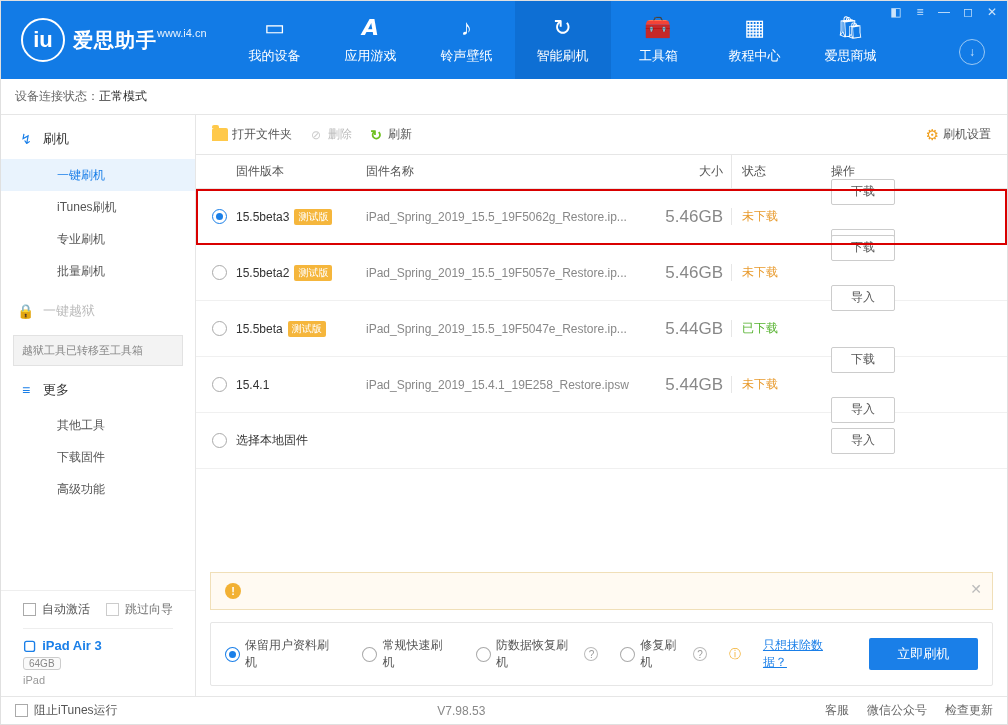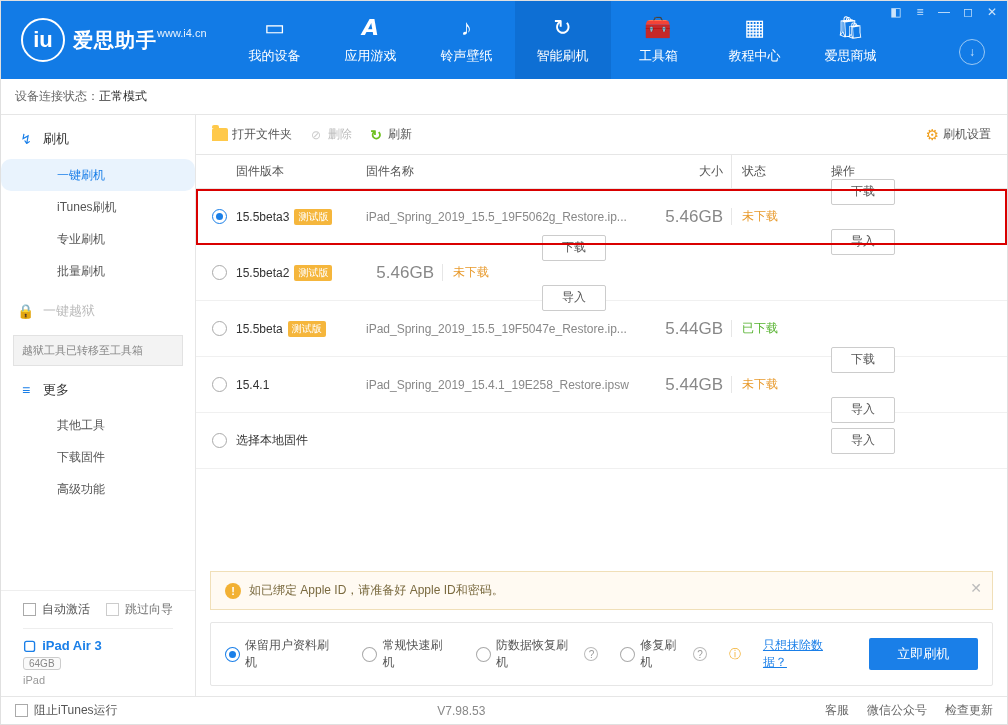--- a/index.html
+++ b/index.html
@@ -29,21 +29,21 @@
 
 
 .main { display: flex; height: calc(100% - 78px - 36px - 28px); }
 .sidebar { width: 195px; border-right: 1px solid #e6e6e6; display: flex; flex-direction: column; }
 .sidebar-list { flex: 1; padding-top: 4px; overflow: auto; }
 .sb-group { margin-bottom: 4px; }
 .sb-head { display: flex; align-items: center; height: 40px; padding-left: 16px; color: #333; font-size: 13px; cursor: pointer; }
 .sb-head .hicon { width: 18px; margin-right: 8px; text-align: center; color: #1a7fe8; font-size: 14px; }
 .sb-head.muted { color: #bbb; }
 .sb-head.muted .hicon { color: #ccc; }
-.sb-item { height: 32px; display: flex; align-items: center; padding-left: 56px; font-size: 12px; color: #555; cursor: pointer; border-radius: 10px; }
+.sb-item { height: 32px; display: flex; align-items: center; padding-left: 56px; font-size: 12px; color: #555; cursor: pointer; }
 .sb-item.active { background: #e9f3fd; color: #1a7fe8; }
 .sb-note { margin: 4px 12px; background: #f3f3f3; border: 1px solid #e2e2e2; padding: 6px 8px; font-size: 11px; color: #888; line-height: 1.5; }
 
 .sidebar-bottom { border-top: 1px solid #eee; padding: 10px 22px; }
 .chk-row { display: flex; align-items: center; gap: 6px; margin-bottom: 10px; color: #555; }
 .chk-row .chk { width: 13px; height: 13px; border: 1px solid #aaa; background: #fff; }
 .device-info .dtitle { color: #1a7fe8; font-size: 13px; font-weight: bold; display: flex; align-items: center; gap: 6px; }
 .storage-badge { display: inline-block; border: 1px solid #ccc; border-radius: 3px; font-size: 10px; padding: 0 5px; color: #888; background: #fafafa; margin-top: 4px; }
 .device-sub { color: #999; font-size: 11px; margin-top: 4px; }
 .dicon { color: #1a7fe8; font-size: 14px; }
@@ -262,20 +262,21 @@
             </div>
           </div>
         </div>
         <div class="row">
           <div class="col-radio">
             <span class="radio"></span>
           </div>
           <div class="col-ver">
             <span class="ver">15.5beta2 <span class="beta-tag">测试版</span></span>
           </div>
+          <div class="col-name"><span class="fname">iPad_Spring_2019_15.5_19F5057e_Restore.ip...</span></div>
           <div class="col-size"><span class="size">5.46GB</span></div>
           <div class="col-status"><span class="status notdl">未下载</span></div>
           <div class="col-ops">
             <div class="ops">
               <button class="btn">下载</button>
               <button class="btn">导入</button>
             </div>
           </div>
         </div>
         <div class="row">
@@ -324,21 +325,20 @@
               <button class="btn">导入</button>
             </div>
           </div>
         </div>
       </div>
 
     <div style="flex:1"></div>
 
     <div class="notice-bar">
       <span class="notice-ico">!</span>
-      <span>如已绑定 Apple ID，请准备好 Apple ID和密码。</span>
       <span class="notice-close">✕</span>
     </div>
 
     <div class="flash-options">
       <label class="opt">
           <span class="radio on"></span>
           <span>保留用户资料刷机</span>
         </label>
       <label class="opt">
           <span class="radio"></span>

